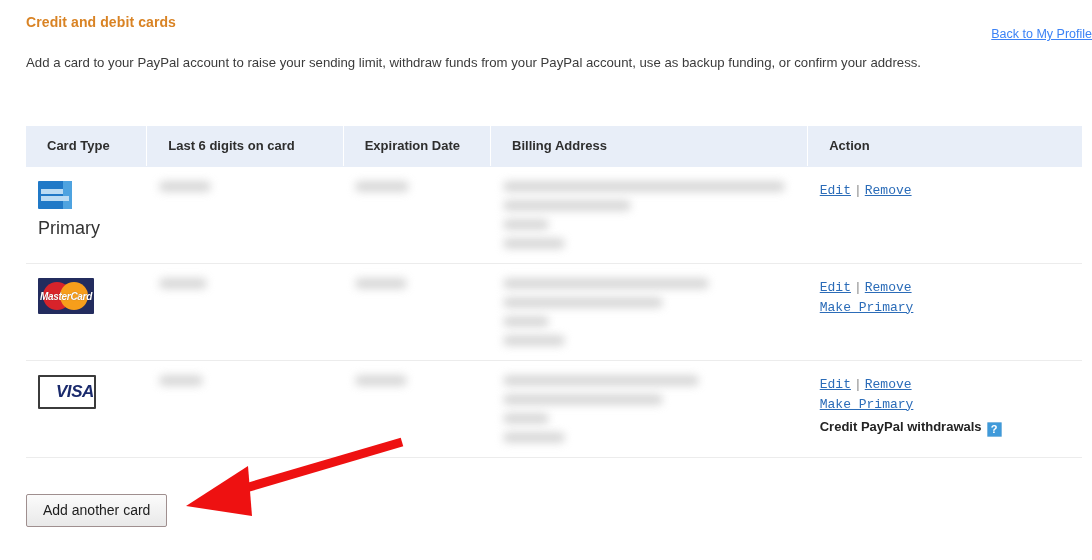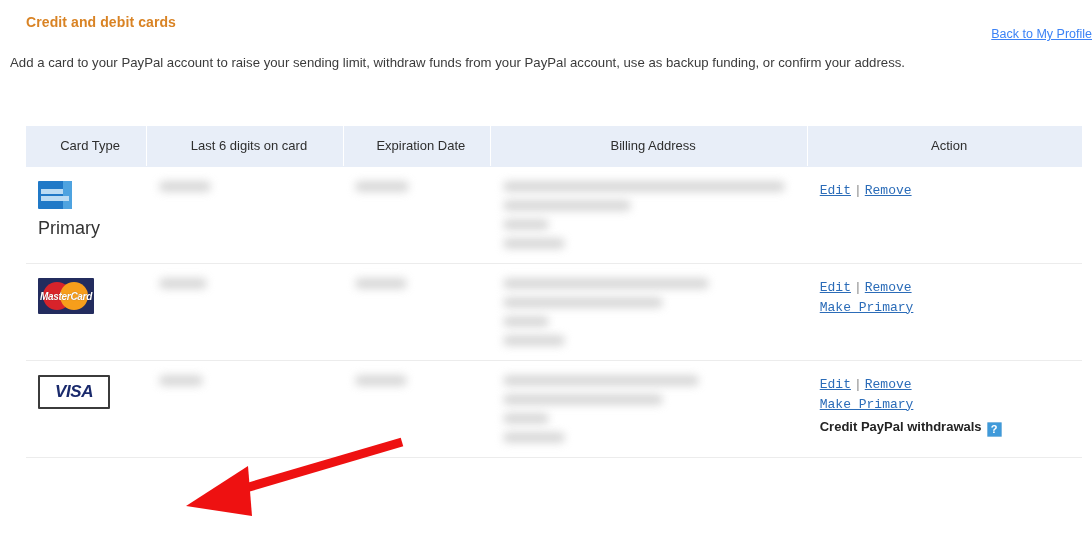--- a/index.html
+++ b/index.html
@@ -32,42 +32,42 @@
     right: 0px; top: 27px;
     font-size: 12.5px;
     color: #3b82f6;
     text-decoration: underline;
     cursor: pointer;
     white-space: nowrap;
   }
 
   .intro {
     position: absolute;
-    left: 10px; top: 52px;
+    left: 26px; top: 52px;
     width: 1060px;
     font-size: 13.2px;
     line-height: 21px;
     color: #3b3b3b;
   }
 
   
   .card-table {
     position: absolute;
     left: 26px; top: 126px;
     width: 1056px;
     border-collapse: collapse;
     table-layout: fixed;
   }
   .card-table thead th {
     background: #e8eef8;
     font-size: 13px;
-    font-weight: normal;
+    font-weight: bold;
     color: #2e2e2e;
-    text-align: center;
-    padding: 12px 0 12px 8px;
+    text-align: left;
+    padding: 12px 0 12px 21px;
     height: 40px;
     border-right: 1px solid #ffffff;
     border-bottom: 1px solid #e8eef8;
     vertical-align: middle;
   }
   .card-table thead th:last-child { border-right: none; }
 
   .card-table tbody td {
     border-bottom: 1px solid #ececec;
     padding: 14px 0 14px 12px;
@@ -129,26 +129,26 @@
     font-size: 10px;
     font-weight: bold;
     font-style: italic;
     color: #ffffff;
     letter-spacing: -0.3px;
     z-index: 3;
     text-shadow: 0 0 1px rgba(0,0,0,.4);
   }
 
   .logo-visa {
-    width: 72px; height: 34px;
+    width: 58px; height: 34px;
     background: #ffffff;
     border: 2px solid #3b3b3b;
     display: flex;
     align-items: center;
-    justify-content: center;
+    justify-content: flex-end;
     border-radius: 1px;
   }
   .logo-visa span {
     font-family: "Liberation Sans", sans-serif;
     font-size: 17px;
     font-weight: bold;
     font-style: italic;
     color: #1a2a6c;
     letter-spacing: -0.4px;
   }
@@ -332,20 +332,21 @@
           </div>
           <div class="withdraw-line">
             <span>Credit PayPal withdrawals</span><span class="help-badge">?</span>
           </div>
         </td>
       </tr>
 
     </tbody>
   </table>
 
+  <button class="add-btn">Add another card</button>
 
   <svg class="arrow-overlay" viewBox="0 0 1092 560">
     <g>
       <line x1="402" y1="442" x2="232" y2="492" stroke="#ee1111" stroke-width="9" stroke-linecap="butt"></line>
       <polygon points="186,506 248,466 252,516" fill="#ee1111"></polygon>
     </g>
   </svg>
 
 </div>
 

